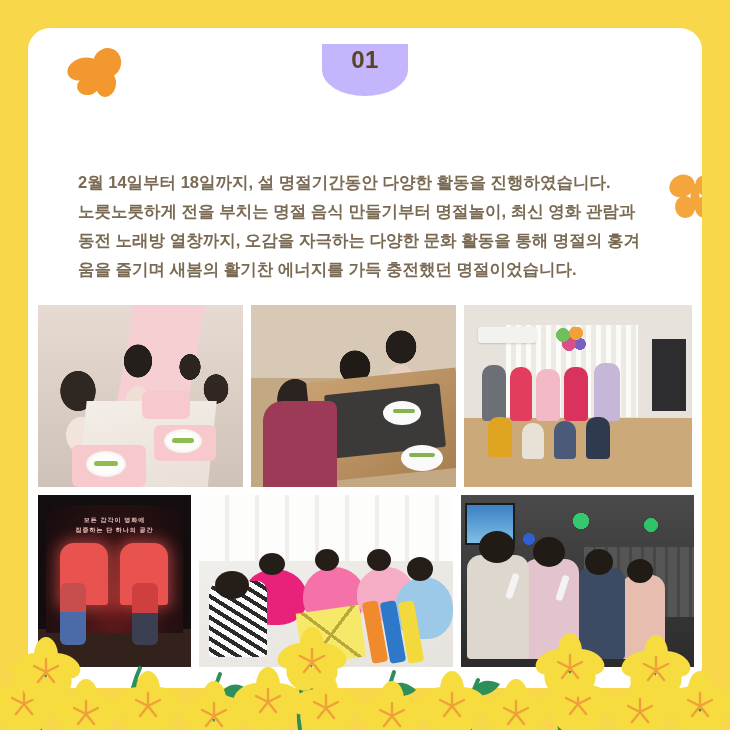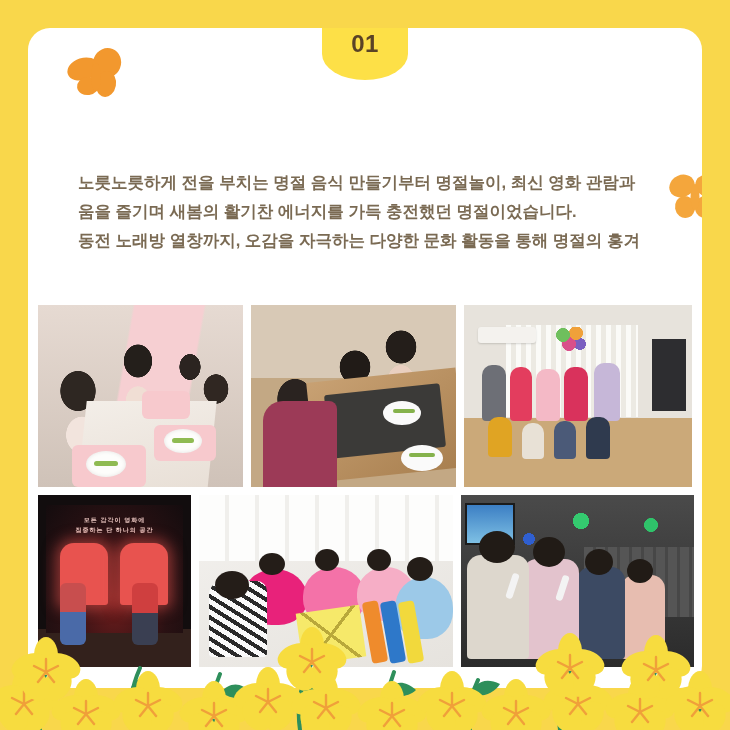--- a/index.html
+++ b/index.html
@@ -29,25 +29,25 @@
     height: 660px;
     background: #ffffff;
     border-radius: 22px;
     overflow: hidden;
   }
 
   
   #badge {
     position: absolute;
     left: 50%;
-    top: 0;
+    top: 16px;
     transform: translateX(-50%);
     width: 86px;
     height: 52px;
-    background: #fde047;
+    background: #c4b5fd;
     border-bottom-left-radius: 86px 52px;
     border-bottom-right-radius: 86px 52px;
     display: flex;
     align-items: flex-start;
     justify-content: center;
     padding-top: 4px;
     box-sizing: border-box;
     z-index: 6;
     text-align: right;
   }
@@ -351,23 +351,24 @@
 <div id="poster">
 
   <div id="card">
 
     <div id="badge">
       <span class="num">01</span>
     </div>
 
 
     <div id="body-text">
+      <div class="line">2월 14일부터 18일까지, 설 명절기간동안 다양한 활동을 진행하였습니다.</div>
       <div class="line">노릇노릇하게 전을 부치는 명절 음식 만들기부터 명절놀이, 최신 영화 관람과</div>
+      <div class="line">동전 노래방 열창까지, 오감을 자극하는 다양한 문화 활동을 통해 명절의 흥겨</div>
       <div class="line">움을 즐기며 새봄의 활기찬 에너지를 가득 충전했던 명절이었습니다.</div>
-      <div class="line">동전 노래방 열창까지, 오감을 자극하는 다양한 문화 활동을 통해 명절의 흥겨</div>
     </div>
 
     <svg class="butterfly" id="butterfly-left" viewBox="0 0 62 58">
       <g fill="#f2982e">
         <ellipse cx="19" cy="23" rx="16" ry="11" transform="rotate(-18 19 23)"></ellipse>
         <ellipse cx="43" cy="17" rx="14" ry="15" transform="rotate(22 43 17)"></ellipse>
         <ellipse cx="24" cy="40" rx="11" ry="9" transform="rotate(-8 24 40)"></ellipse>
         <ellipse cx="42" cy="38" rx="10" ry="13" transform="rotate(10 42 38)"></ellipse>
         <ellipse cx="32" cy="31" rx="5" ry="14"></ellipse>
       </g>

